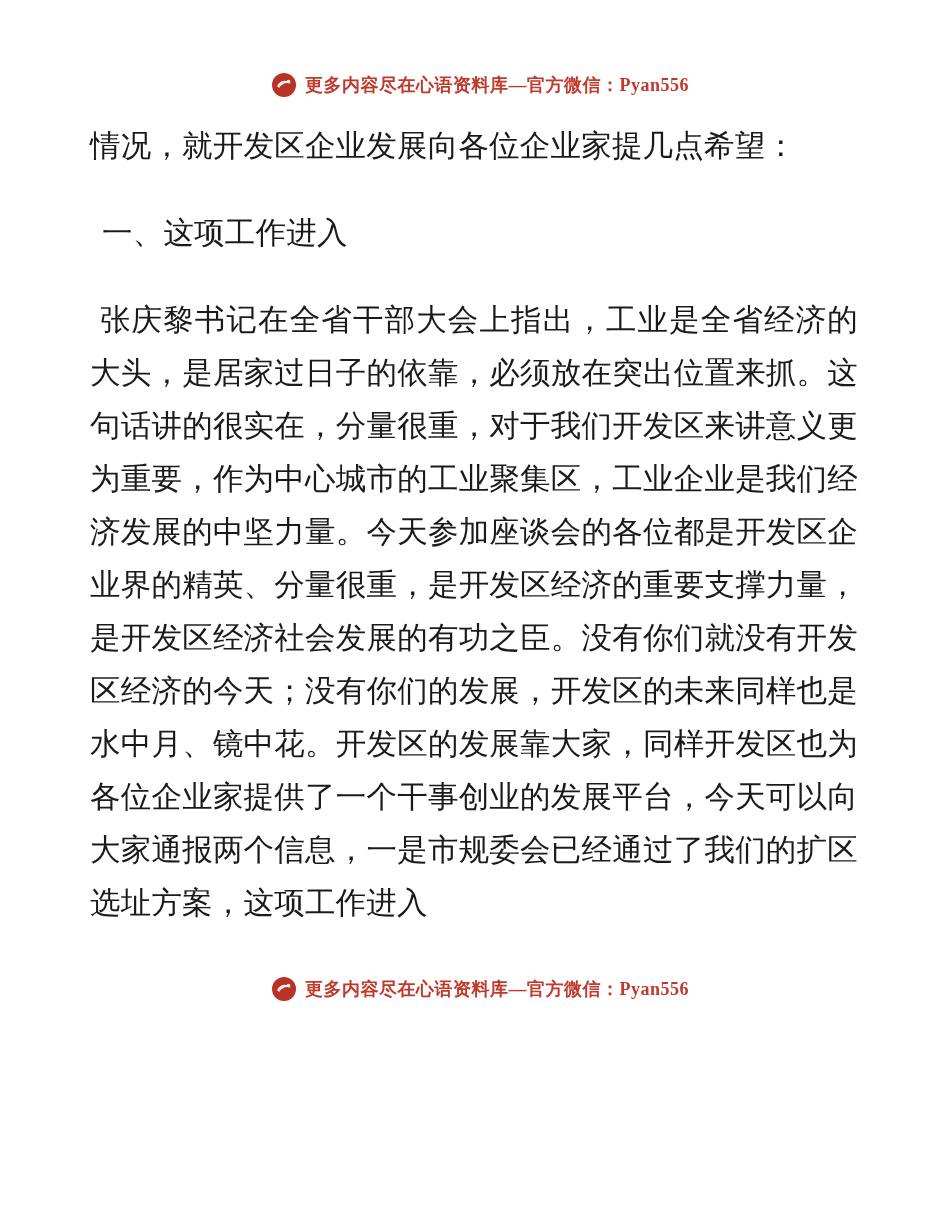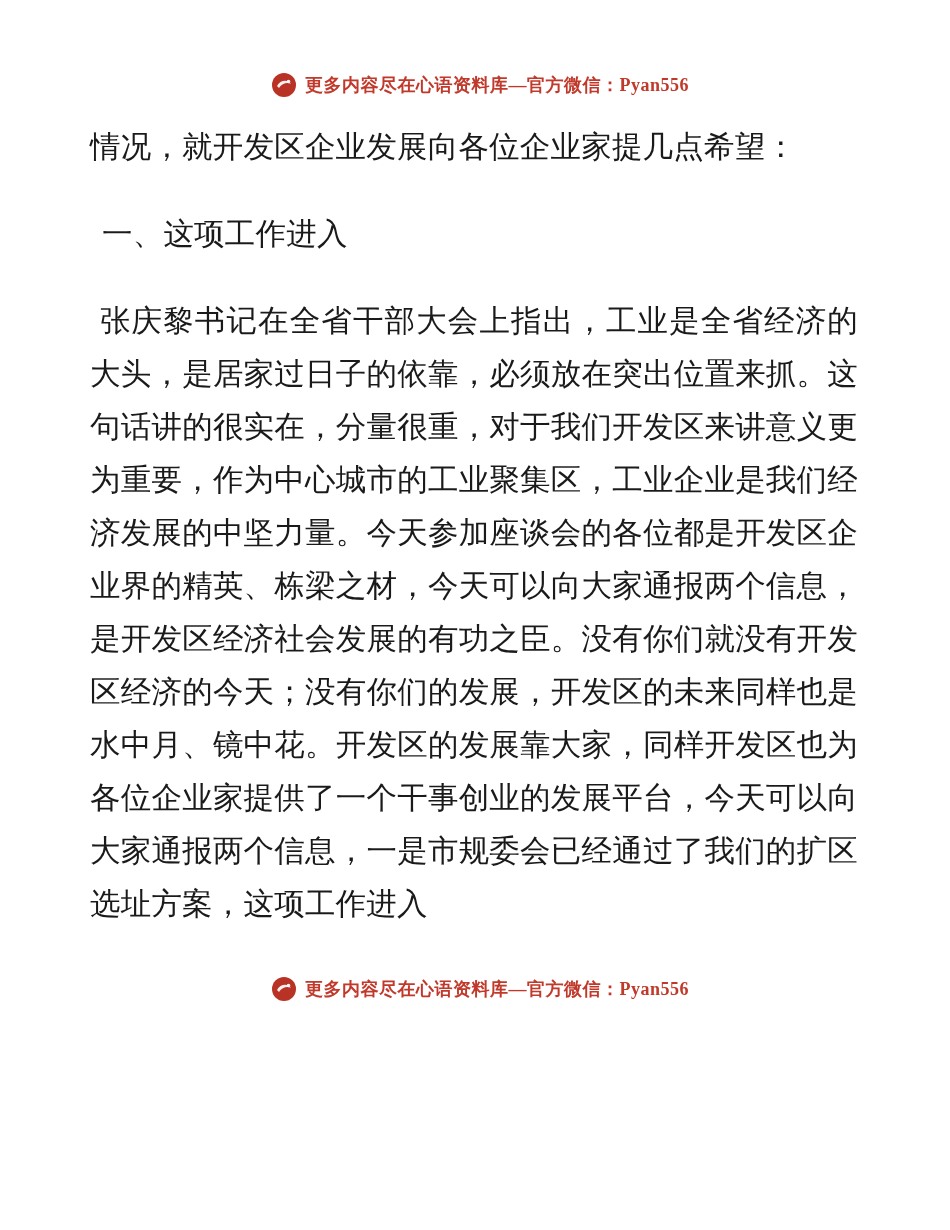--- a/index.html
+++ b/index.html
@@ -58,21 +58,21 @@
     white-space: nowrap;
   }
 
   
   .doc-body {
     flex: 1 1 auto;
     padding: 0 92px 0 90px;
     box-sizing: border-box;
   }
   .para {
-    font-family: Liberation Sans, sans-serif;
+    font-family: Liberation Serif, serif;
     font-size: 30.5px;
     line-height: 53px;
     text-align: justify;
     text-justify: inter-ideograph;
     margin: 0;
     letter-spacing: 0.2px;
     color: #1a1a1a;
   }
   .para.first {
     margin-top: 22px;
@@ -98,21 +98,21 @@
         <path d="M6 14 C9 8, 17 7, 20 12 C17 10, 11 11, 8 16 Z" fill="#ffffff" opacity="0.92"></path>
         <circle cx="17.5" cy="9.5" r="1.8" fill="#ffffff" opacity="0.92"></circle>
       </svg>
     </span>
     <span class="wm-text">更多内容尽在心语资料库—官方微信：Pyan556</span>
   </div>
 
   <div class="doc-body">
     <p class="para first">情况，就开发区企业发展向各位企业家提几点希望：</p>
     <p class="para heading">一、这项工作进入</p>
-    <p class="para block">张庆黎书记在全省干部大会上指出，工业是全省经济的大头，是居家过日子的依靠，必须放在突出位置来抓。这句话讲的很实在，分量很重，对于我们开发区来讲意义更为重要，作为中心城市的工业聚集区，工业企业是我们经济发展的中坚力量。今天参加座谈会的各位都是开发区企业界的精英、栋梁之材，今天可以向大家通报两个信息，是开发区经济社会发展的有功之臣。没有你们就没有开发区经济的今天；没有你们的发展，开发区的未来同样也是水中月、镜中花。开发区的发展靠大家，同样开发区也为各位企业家提供了一个干事创业的发展平台，今天可以向大家通报两个信息，一是市规委会已经通过了我们的扩区选址方案，这项工作进入</p>
+    <p class="para block">张庆黎书记在全省干部大会上指出，工业是全省经济的大头，是居家过日子的依靠，必须放在突出位置来抓。这句话讲的很实在，分量很重，对于我们开发区来讲意义更为重要，作为中心城市的工业聚集区，工业企业是我们经济发展的中坚力量。今天参加座谈会的各位都是开发区企业界的精英、分量很重，是开发区经济的重要支撑力量，是开发区经济社会发展的有功之臣。没有你们就没有开发区经济的今天；没有你们的发展，开发区的未来同样也是水中月、镜中花。开发区的发展靠大家，同样开发区也为各位企业家提供了一个干事创业的发展平台，今天可以向大家通报两个信息，一是市规委会已经通过了我们的扩区选址方案，这项工作进入</p>
   </div>
 
   <div class="watermark bottom">
     <span class="wm-logo">
       <svg width="26" height="26" viewBox="0 0 26 26" xmlns="http://www.w3.org/2000/svg">
         <circle cx="13" cy="13" r="12" fill="#b93226"></circle>
         <path d="M6 14 C9 8, 17 7, 20 12 C17 10, 11 11, 8 16 Z" fill="#ffffff" opacity="0.92"></path>
         <circle cx="17.5" cy="9.5" r="1.8" fill="#ffffff" opacity="0.92"></circle>
       </svg>
     </span>

